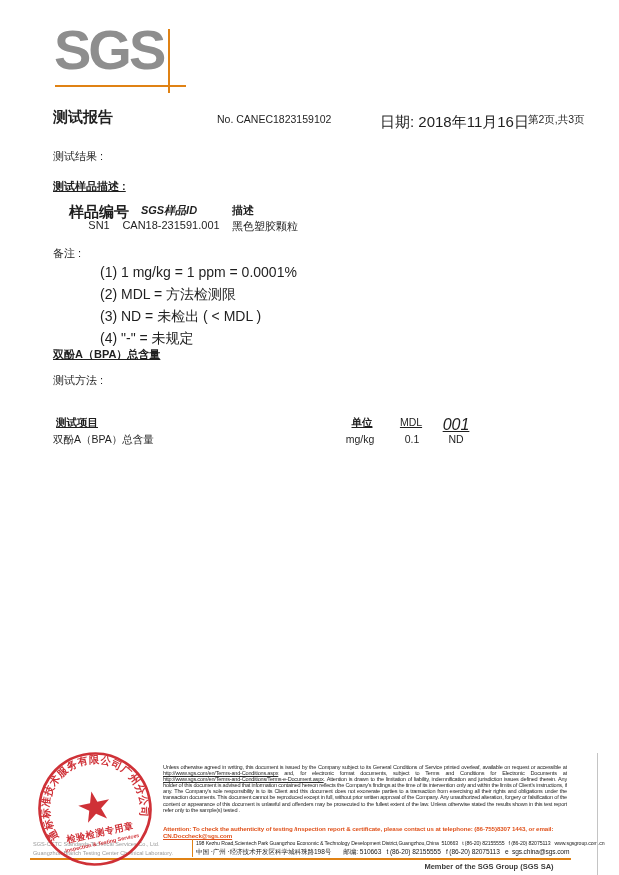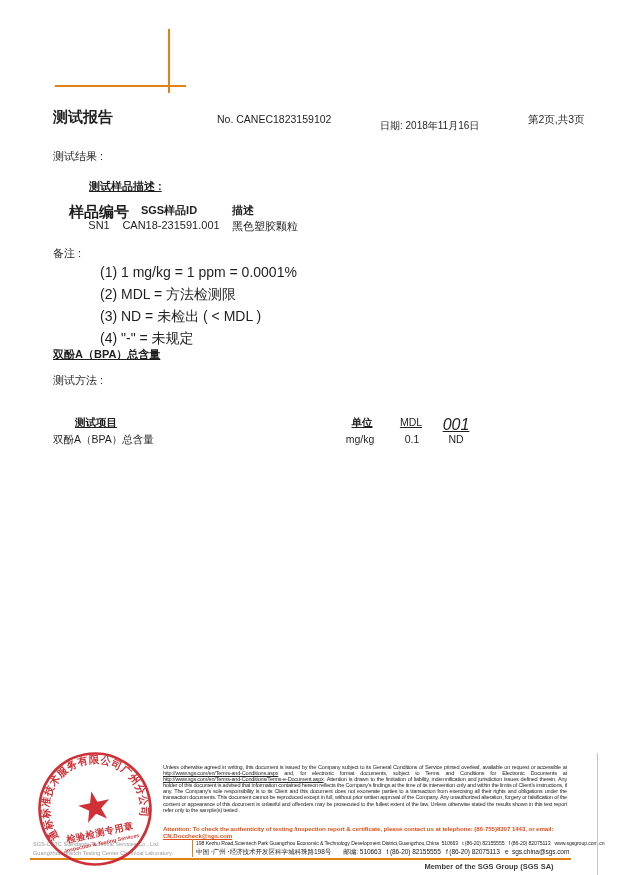--- a/index.html
+++ b/index.html
@@ -8,42 +8,42 @@
   .abs{position:absolute;}
 
   
   .logo-text{left:54px;top:22px;font-size:56px;font-weight:bold;color:#8e8e8e;
              letter-spacing:-3px;line-height:1;}
   .logo-hline{left:55px;top:85px;width:131px;height:2px;background:#e08214;}
   .logo-vline{left:168px;top:29px;width:2px;height:64px;background:#e08214;}
 
   .doc-title{left:53px;top:108px;font-size:15px;font-weight:bold;}
   .report-no{left:217px;top:113px;font-size:10.5px;}
-  .report-date{left:380px;top:119px;font-size:10px;}
+  .report-date{left:380px;top:113px;font-size:15px;}
   .page-ind{left:518px;top:113px;font-size:10.5px;margin-left:10px;}
 
   
   .results-heading{left:53px;top:149px;font-size:11px;}
-  .sample-heading{left:53px;top:179px;font-size:11px;font-weight:bold;text-decoration:underline;margin-left:36px;}
+  .sample-heading{left:53px;top:179px;font-size:11px;font-weight:bold;text-decoration:underline;}
   .st-h1{left:99px;top:203px;transform:translateX(-50%);font-size:15px;font-weight:bold;}
-  .st-h2{left:169px;top:203px;transform:translateX(-50%);font-size:11px;font-weight:bold;}
+  .st-h2{left:169px;top:203px;transform:translateX(-50%);font-size:11px;font-weight:bold;font-style:italic;}
   .st-h3{left:232px;top:203px;font-size:11px;font-weight:bold;}
   .st-v1{left:99px;top:219px;transform:translateX(-50%);font-size:11px;}
   .st-v2{left:171px;top:219px;transform:translateX(-50%);font-size:11px;}
   .st-v3{left:232px;top:219px;font-size:11px;text-align:right;}
 
   .notes-heading{left:53px;top:246px;font-size:11px;}
   .note{left:100px;font-size:14px;}
   .note0{top:264px;}.note1{top:286px;}.note2{top:308px;text-align:right;}.note3{top:330px;}
 
   .bpa-heading{left:53px;top:347px;font-size:11px;font-weight:bold;text-decoration:underline;}
   .method-label{left:53px;top:373px;font-size:11px;}
   .method-text{left:100px;top:371px;width:474px;font-size:11px;line-height:20px;text-align:justify;}
 
-  .rt-h1{left:75px;top:416px;font-size:10.5px;font-weight:bold;text-decoration:underline;}
+  .rt-h1{left:56px;top:416px;font-size:10.5px;font-weight:bold;text-decoration:underline;}
   .rt-h2{left:362px;top:416px;transform:translateX(-50%);font-size:10.5px;font-weight:bold;text-decoration:underline;}
   .rt-h3{left:411px;top:416px;transform:translateX(-50%);font-size:10.5px;text-decoration:underline;}
   .rt-h4{left:456px;top:416px;transform:translateX(-50%);font-size:16px;font-style:italic;text-decoration:underline;}
   .rt-v1{left:53px;top:433px;font-size:10.5px;}
   .rt-v2{left:360px;top:433px;transform:translateX(-50%);font-size:10.5px;}
   .rt-v3{left:412px;top:433px;transform:translateX(-50%);font-size:10.5px;}
   .rt-v4{left:456px;top:433px;transform:translateX(-50%);font-size:10.5px;}
 
   
   .legal{left:163px;top:764px;width:404px;height:61px;overflow:hidden;font-size:5.6px;
@@ -62,20 +62,21 @@
           font-weight:bold;color:#3c3c3c;}
   .edge-vline{left:597px;top:753px;width:1px;height:122px;background:#c4c4c4;}
 
   .stamp{left:36px;top:750px;width:118px;height:118px;transform:rotate(-12deg);opacity:0.92;}
 </style>
 </head>
 <body>
 
 <div class="page">
 
+  <div class="abs logo-text">SGS</div>
   <div class="abs logo-hline"></div>
   <div class="abs logo-vline"></div>
 
   <div class="abs doc-title">测试报告</div>
   <div class="abs report-no">No. CANEC1823159102</div>
   <div class="abs report-date">日期: 2018年11月16日</div>
   <div class="abs page-ind">第2页,共3页</div>
 
   <div class="abs results-heading">测试结果 :</div>
   <div class="abs sample-heading">测试样品描述 :</div>

